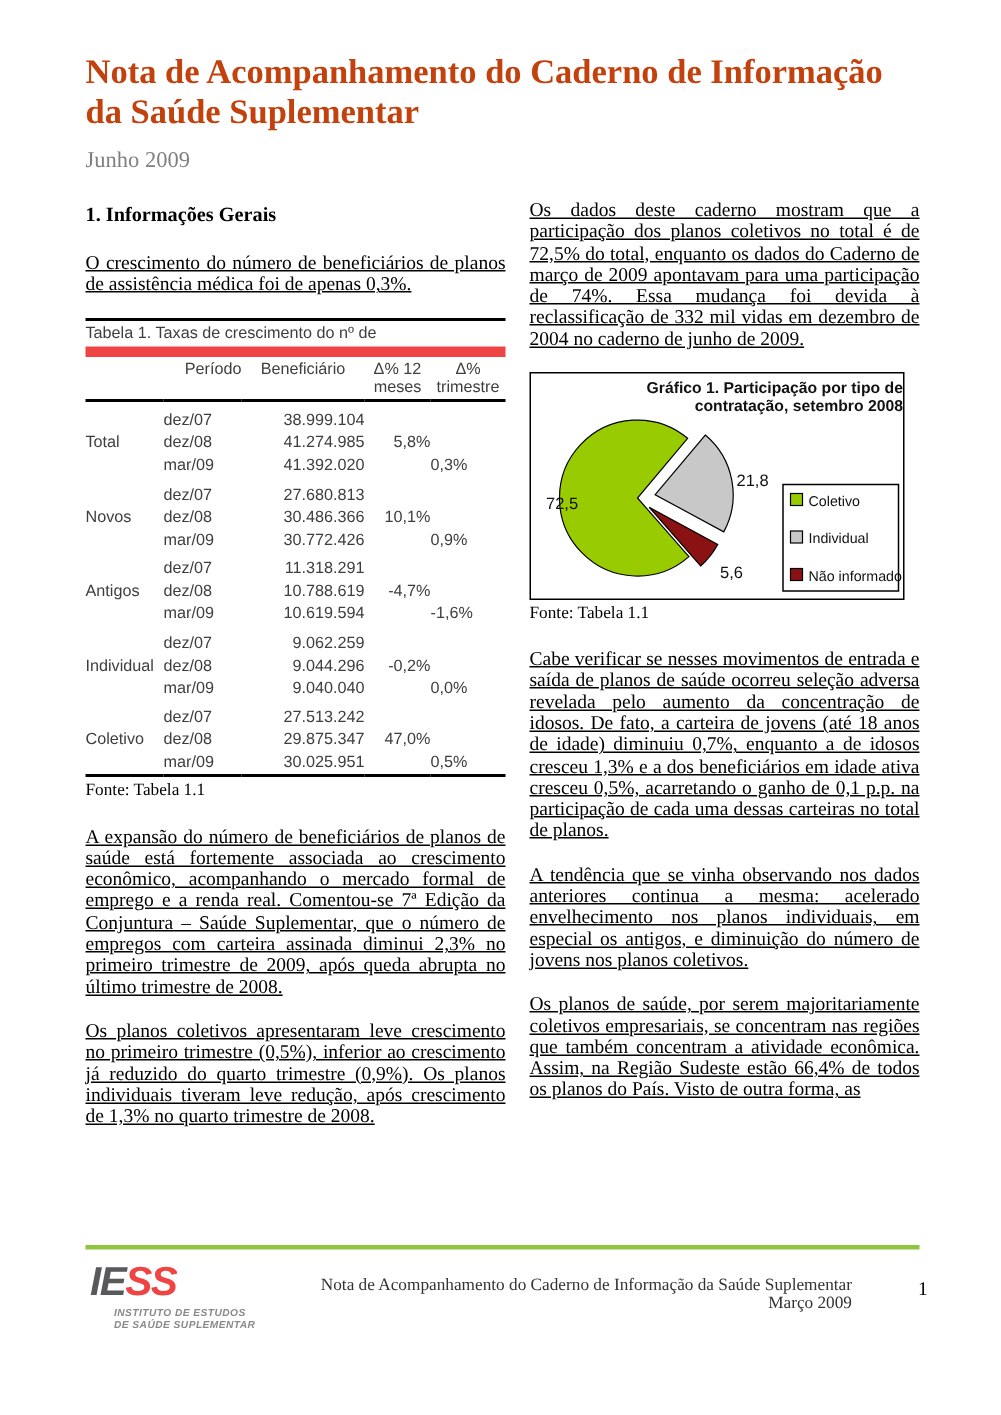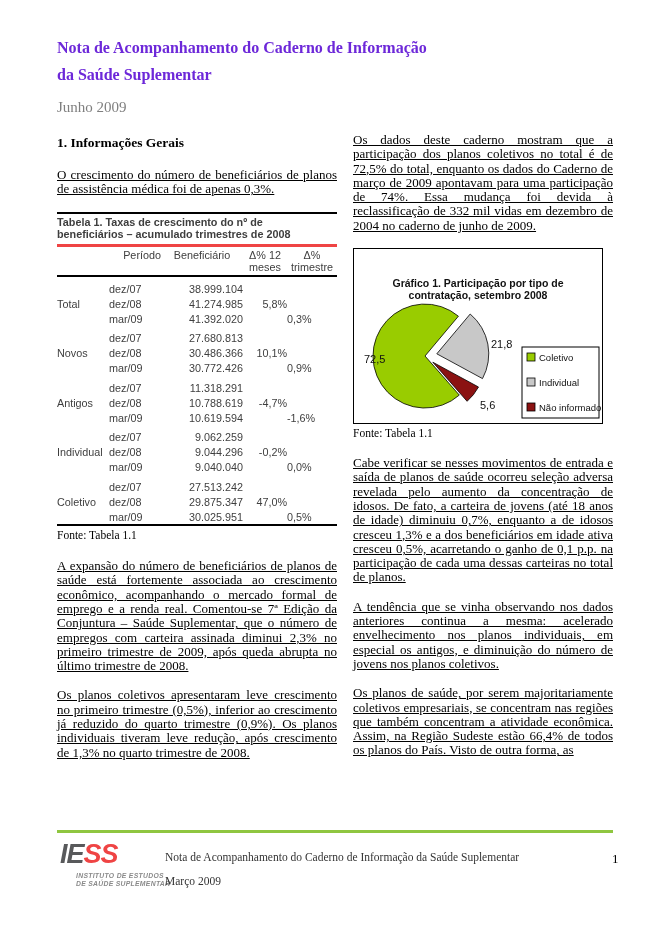--- a/index.html
+++ b/index.html
@@ -1,65 +1,65 @@
 <!DOCTYPE html>
 <html lang="pt"><head>
 <meta charset="utf-8">
 <style>
   html,body { margin:0; padding:0; background:#fff; }
   .page { position:relative; width:667px; height:943px; background:#ffffff; overflow:hidden;
           font-family:"Liberation Serif", serif; color:#000; }
 
   
   .header { position:absolute; left:57px; top:34px; width:560px; }
-  .doc-title { font-size:16px; font-weight:bold; color:#6d28d9; line-height:27px; }
+  .doc-title { font-size:23px; font-weight:bold; color:#c2410c; line-height:27px; }
   .doc-date { margin-top:11px; font-size:15px; color:#7F7F7F; }
 
   
   .columns { position:absolute; left:57px; top:133px; width:556px; display:flex; }
   .col-left  { width:280px; margin-right:16px; }
   .col-right { width:260px; }
   p.body-text { margin:0 0 15px 0; text-align:justify; font-size:13px; line-height:14.3px;text-decoration:underline; }
   .section-heading { font-size:13.5px; font-weight:bold; margin:2px 0 17px 0; }
 
   
   .table-wrap { margin:14px 0 0 0; font-family:"Liberation Sans", sans-serif; color:#3E3E3E; }
-  .table-title { font-weight:bold; font-size:10.8px; line-height:12.5px;
-                 border-top:2px solid #000; border-bottom:3px solid #ef4444; padding:2px 0 3px 0; }
+  .table-title { font-weight:normal; font-size:10.8px; line-height:12.5px;
+                 border-top:2px solid #000; border-bottom:7px solid #ef4444; padding:2px 0 3px 0; }
   table.t1 { border-collapse:collapse; width:100%; font-size:10.8px; color:#3E3E3E;
              border-bottom:2px solid #000; }
   table.t1 thead td { border-bottom:2px solid #000; padding:2px 0 2px 0; text-align:center; vertical-align:top; line-height:12px; }
   table.t1 td { padding:1.5px 0; }
   td.rowlabel { width:52px; text-align:left; vertical-align:middle; }
   td.period   { width:52px; text-align:left; }
   td.benef    { width:82px; text-align:right; padding-right:6px; }
   td.d12      { width:44px; text-align:right; padding-right:2px; }
   td.dtri     { width:50px; }
   tr.group-start td { padding-top:6px; }
   .table-fonte { font-family:"Liberation Serif", serif; font-size:11.5px; color:#000; margin:3px 0 18px 0; }
 
   
   .chart-box { border:1px solid #000; width:250px; margin:6px 0 3px 0; padding-top:5px; box-sizing:border-box; }
   .chart-title { font-family:"Liberation Sans", sans-serif; font-weight:bold; font-size:10.5px;
-                 line-height:11.5px; text-align:center; color:#111;margin-top:24px; }
+                 line-height:11.5px; text-align:right; color:#111; }
   .chart-box svg { display:block; }
   .chart-fonte { font-size:11.5px; margin:2px 0 17px 0; }
   .pie-label { font-family:"Liberation Sans", sans-serif; font-size:11px; fill:#111; }
   .legend-label { font-family:"Liberation Sans", sans-serif; font-size:9.5px; fill:#111; }
 
   
   .footer-rule { position:absolute; left:57px; top:830px; width:556px; height:3px; background:#8FC640; }
   .logo { position:absolute; left:60px; top:840px; font-family:"Liberation Sans", sans-serif;
           font-style:italic; font-weight:bold; font-size:27px; letter-spacing:-1px; line-height:28px; }
   .logo-ie { color:#58595B; } .logo-ss { color:#ef4444; }
   .logo-sub { position:absolute; left:76px; top:872px; font-family:"Liberation Sans", sans-serif;
               font-style:italic; font-weight:bold; font-size:6.8px; color:#8A8A8A; line-height:8px; letter-spacing:0.3px; }
-  .footer-center { position:absolute; left:165px; top:851px; width:420px; text-align:left;
+  .footer-center { position:absolute; left:148px; top:851px; width:420px; text-align:right;
                    font-size:11.5px; color:#333; }
-  .footer-date { margin-top:12px; }
+  .footer-date { }
   .page-number { position:absolute; left:612px; top:851px; font-size:13px; color:#000; }
 </style>
 </head>
 <body>
 
 <div class="page">
 
   <div class="header">
     <div class="doc-title">
       <div>Nota de Acompanhamento do Caderno de Informação</div>
@@ -70,21 +70,20 @@
 
   <div class="columns">
 
     <div class="col-left">
       <div class="section-heading">1. Informações Gerais</div>
       <p class="body-text">O crescimento do número de beneficiários de planos de assistência médica foi de apenas 0,3%.</p>
 
       <div class="table-wrap">
         <div class="table-title">
           <div>Tabela 1. Taxas de crescimento do nº de</div>
-          <div>beneficiários – acumulado trimestres de 2008</div>
         </div>
         <table class="t1">
           <thead>
             <tr>
               <td></td>
               <td style="text-align:right;">Período</td>
               <td>Beneficiário</td>
               <td>Δ% 12 meses</td>
               <td>Δ% trimestre</td>
             </tr>

